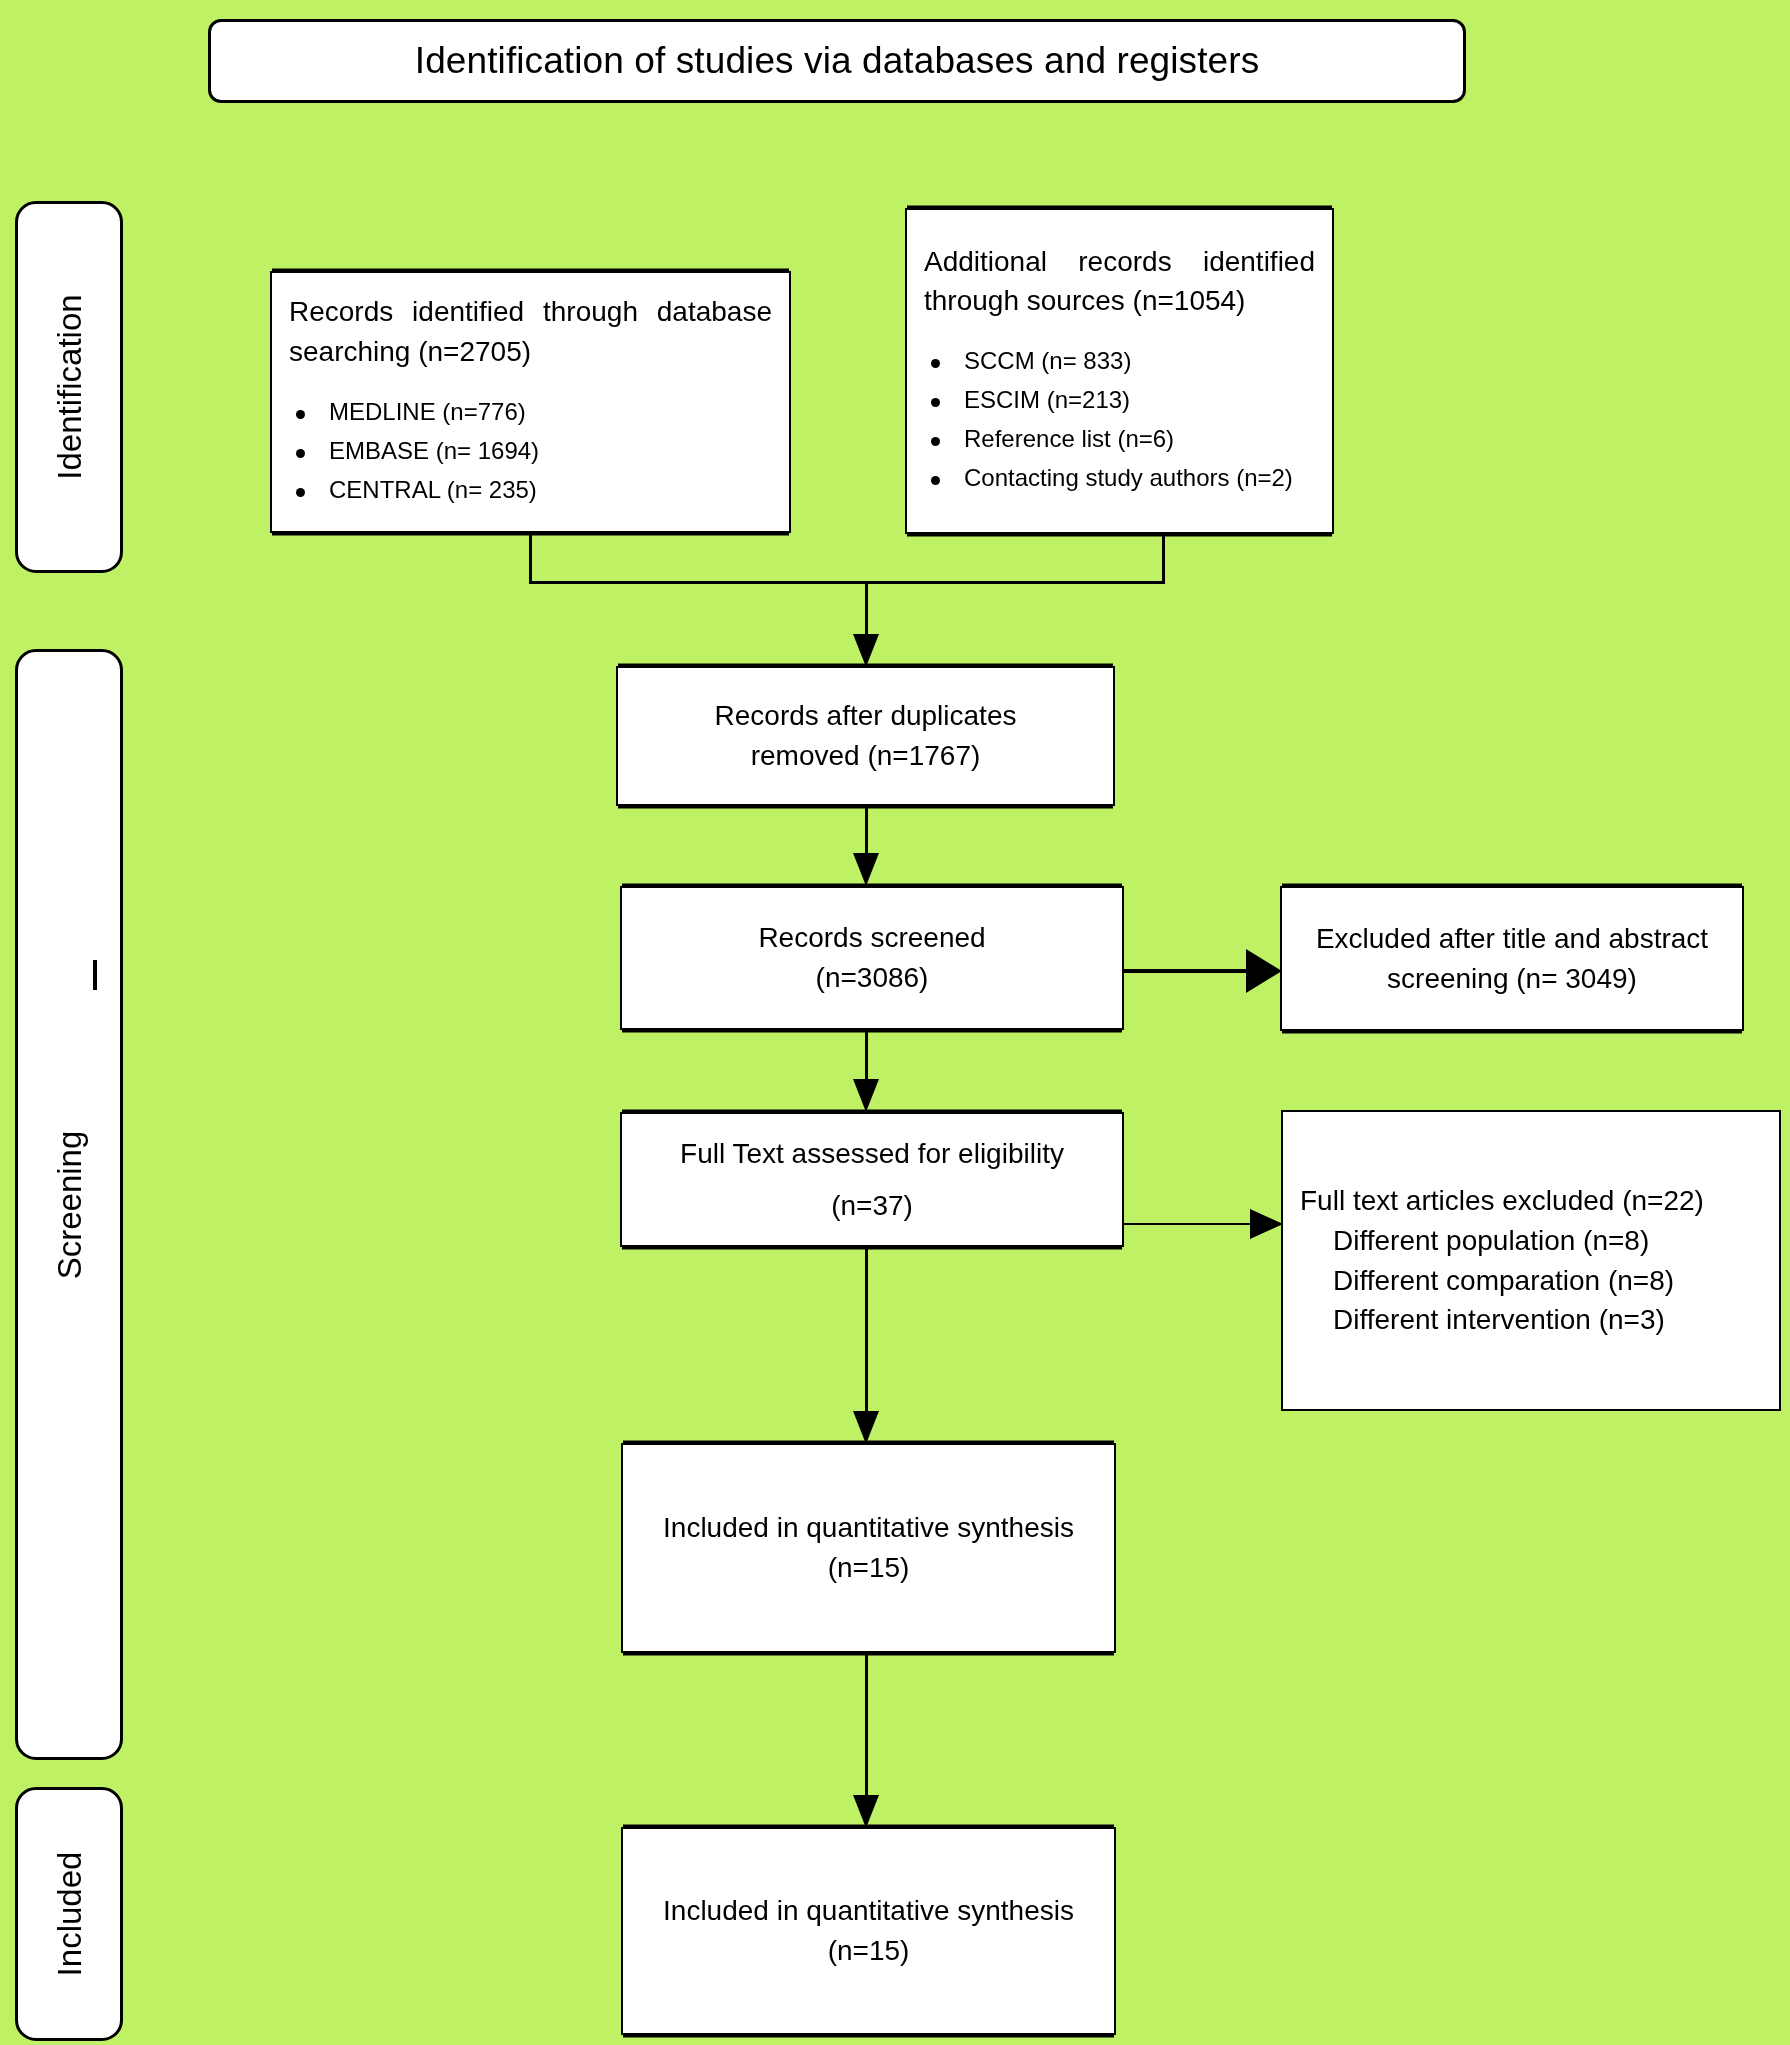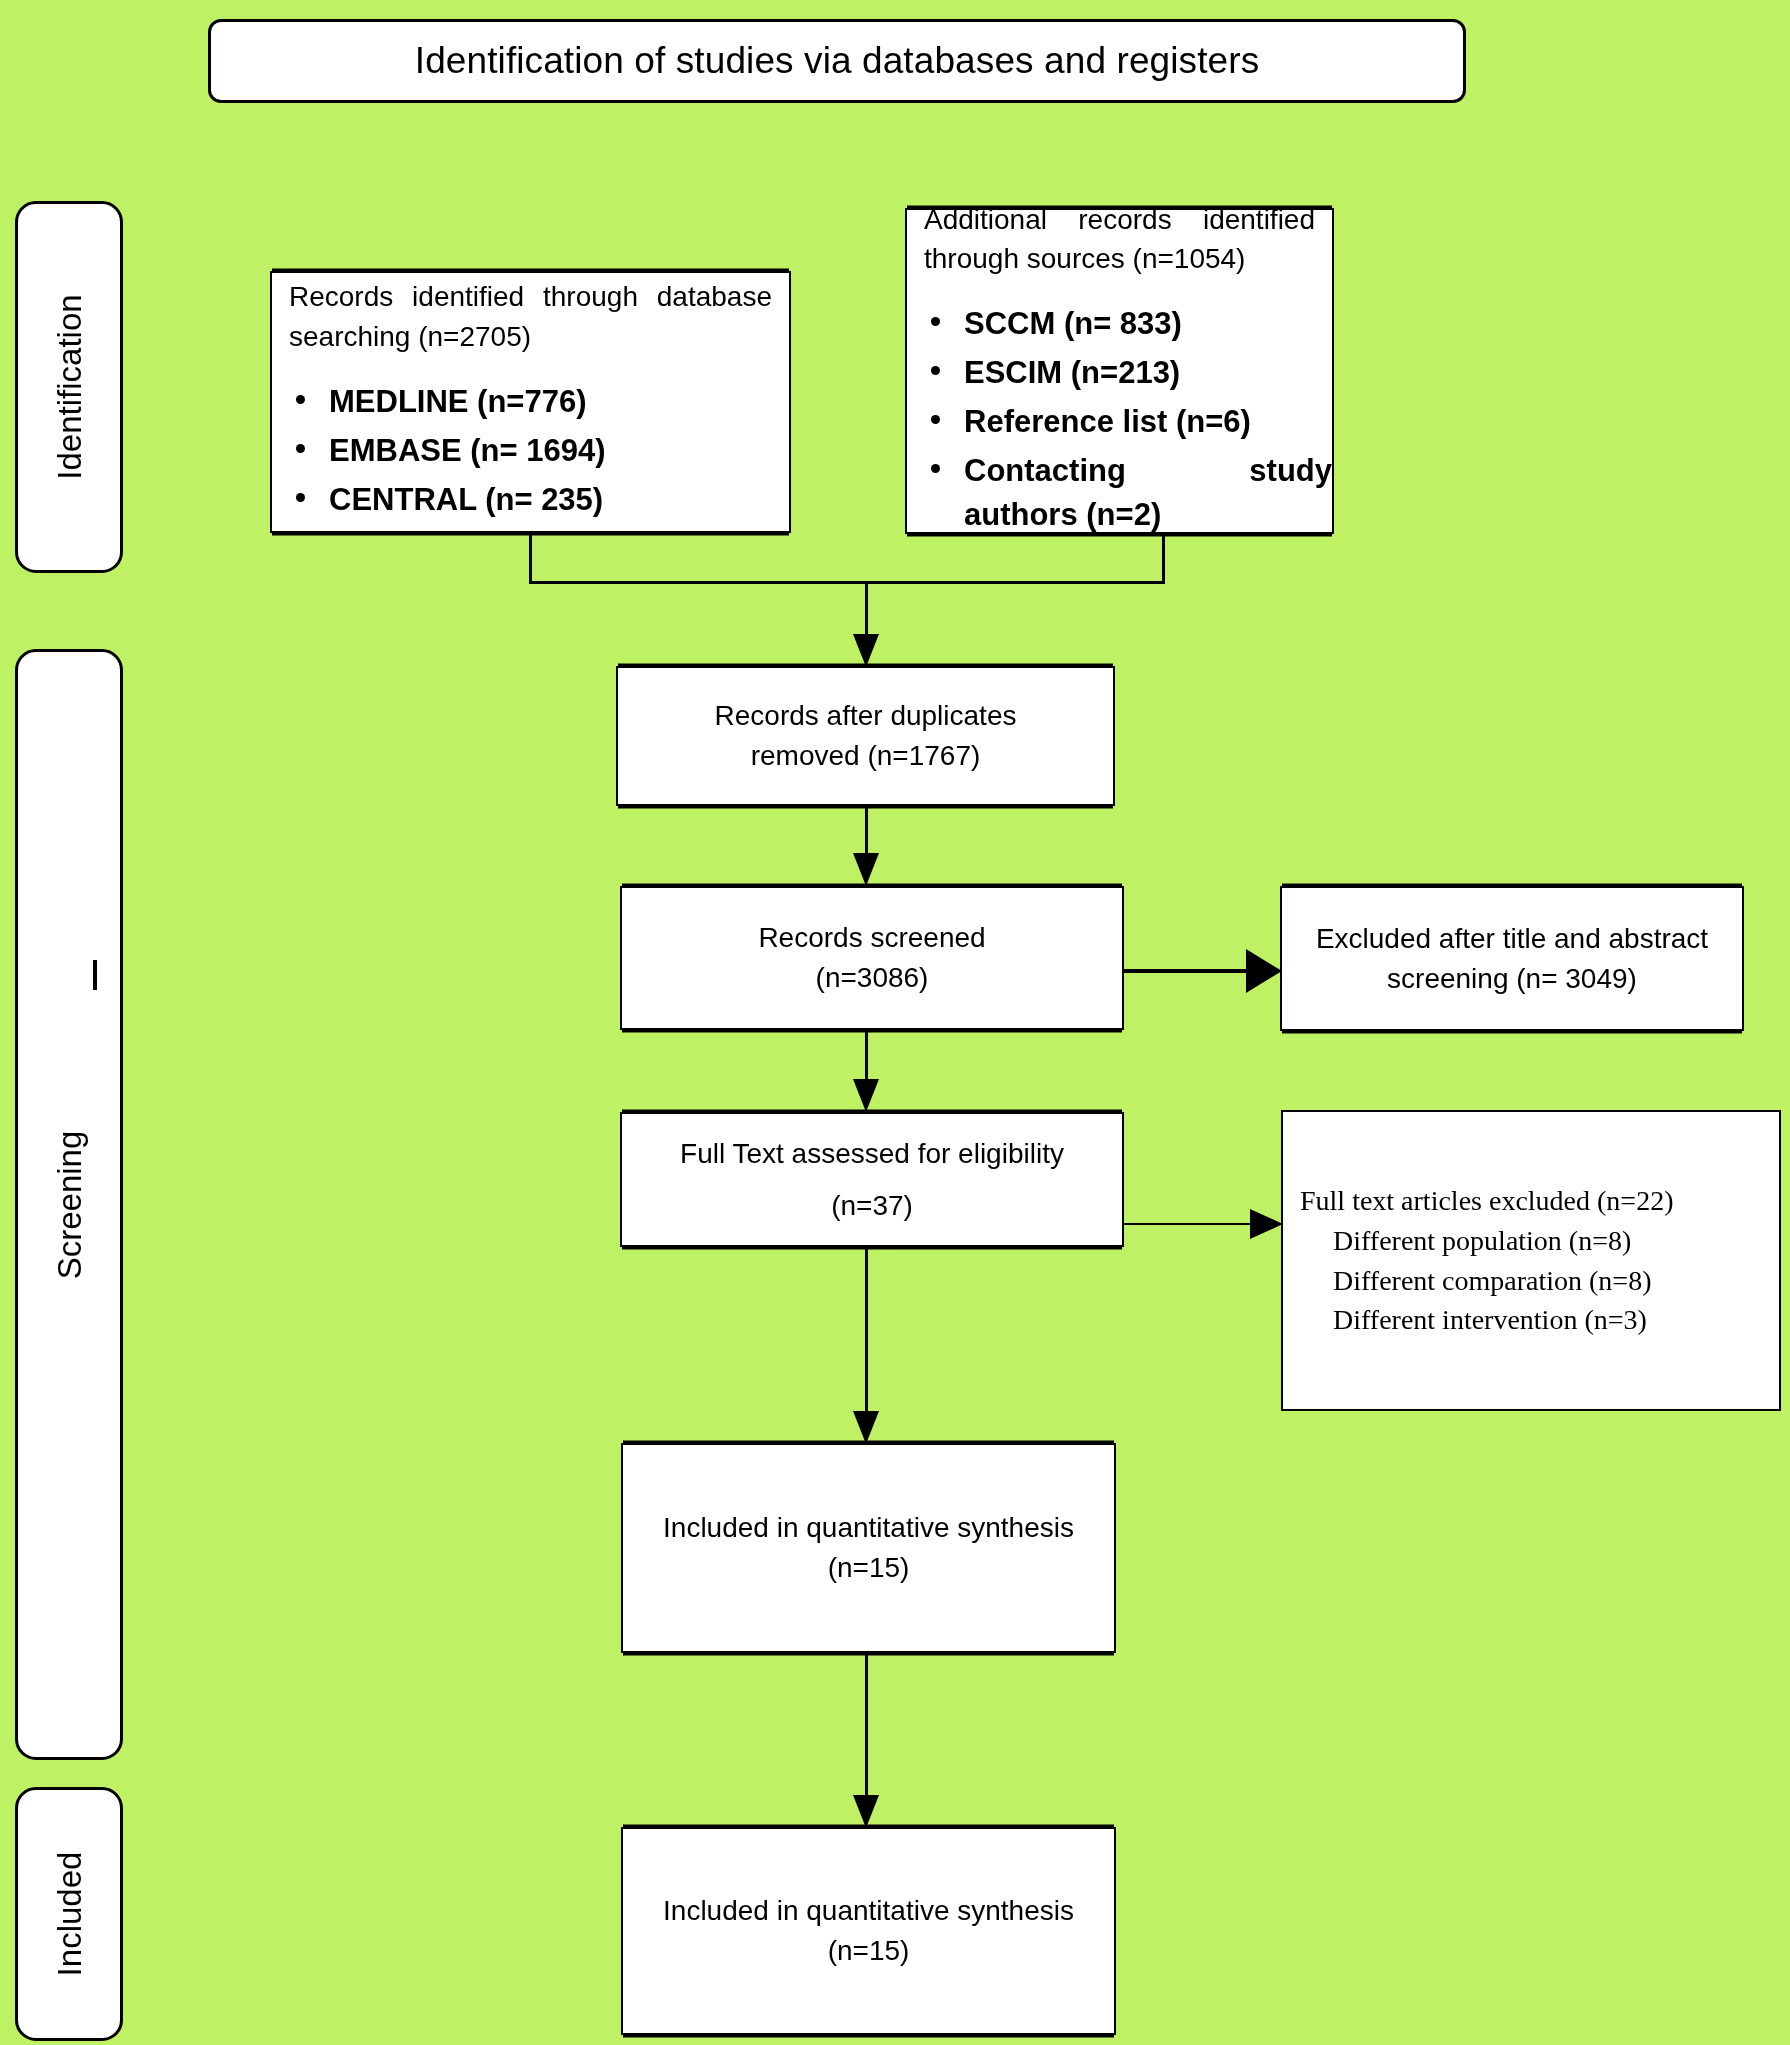--- a/index.html
+++ b/index.html
@@ -91,25 +91,24 @@
 
   ul.bullets {
     list-style: none;
     margin: 23px 0 0 0;
     padding: 0 0 0 20px;
   }
   ul.bullets li {
     position: relative;
     padding-left: 37px;
     margin-bottom: 5px;
-    font-size: 31px;
+    font-size: 24px;
     line-height: 1.42;
     text-align: justify;
     text-justify: inter-word;
-    font-weight: bold;
   }
   ul.bullets li::before {
     content: "";
     position: absolute;
     left: 4px;
     top: 15px;
     width: 9px;
     height: 9px;
     border-radius: 50%;
     background: #000;
@@ -119,21 +118,21 @@
   
   .sub-line { display: block; padding-left: 33px; }
 
   
   #box-db-search     { left: 270px;  top: 271px;  width: 521px; height: 262px; }
   #box-additional    { left: 905px; top: 208px;  width: 429px; height: 326px; }
   #box-dedup         { left: 616px; top: 666px; width: 499px; height: 140px; }
   #box-screened      { left: 620px; top: 886px; width: 504px; height: 144px; }
   #box-excluded-ta   { left: 1280px; top: 886px; width: 464px; height: 145px; }
   #box-fulltext      { left: 620px; top: 1112px; width: 504px; height: 135px; gap: 12px; }
-  #box-excluded-ft   { left: 1281px; top: 1110px; width: 500px; height: 301px; font-family: Liberation Serif, serif; }
+  #box-excluded-ft   { left: 1281px; top: 1110px; width: 500px; height: 301px; }
   #box-included-1    { left: 621px; top: 1443px; width: 495px; height: 210px; }
   #box-included-2    { left: 621px; top: 1827px; width: 495px; height: 208px; }
 
   
   .vline {
     position: absolute;
     width: 2.5px;
     background: #000;
   }
   .hline {

